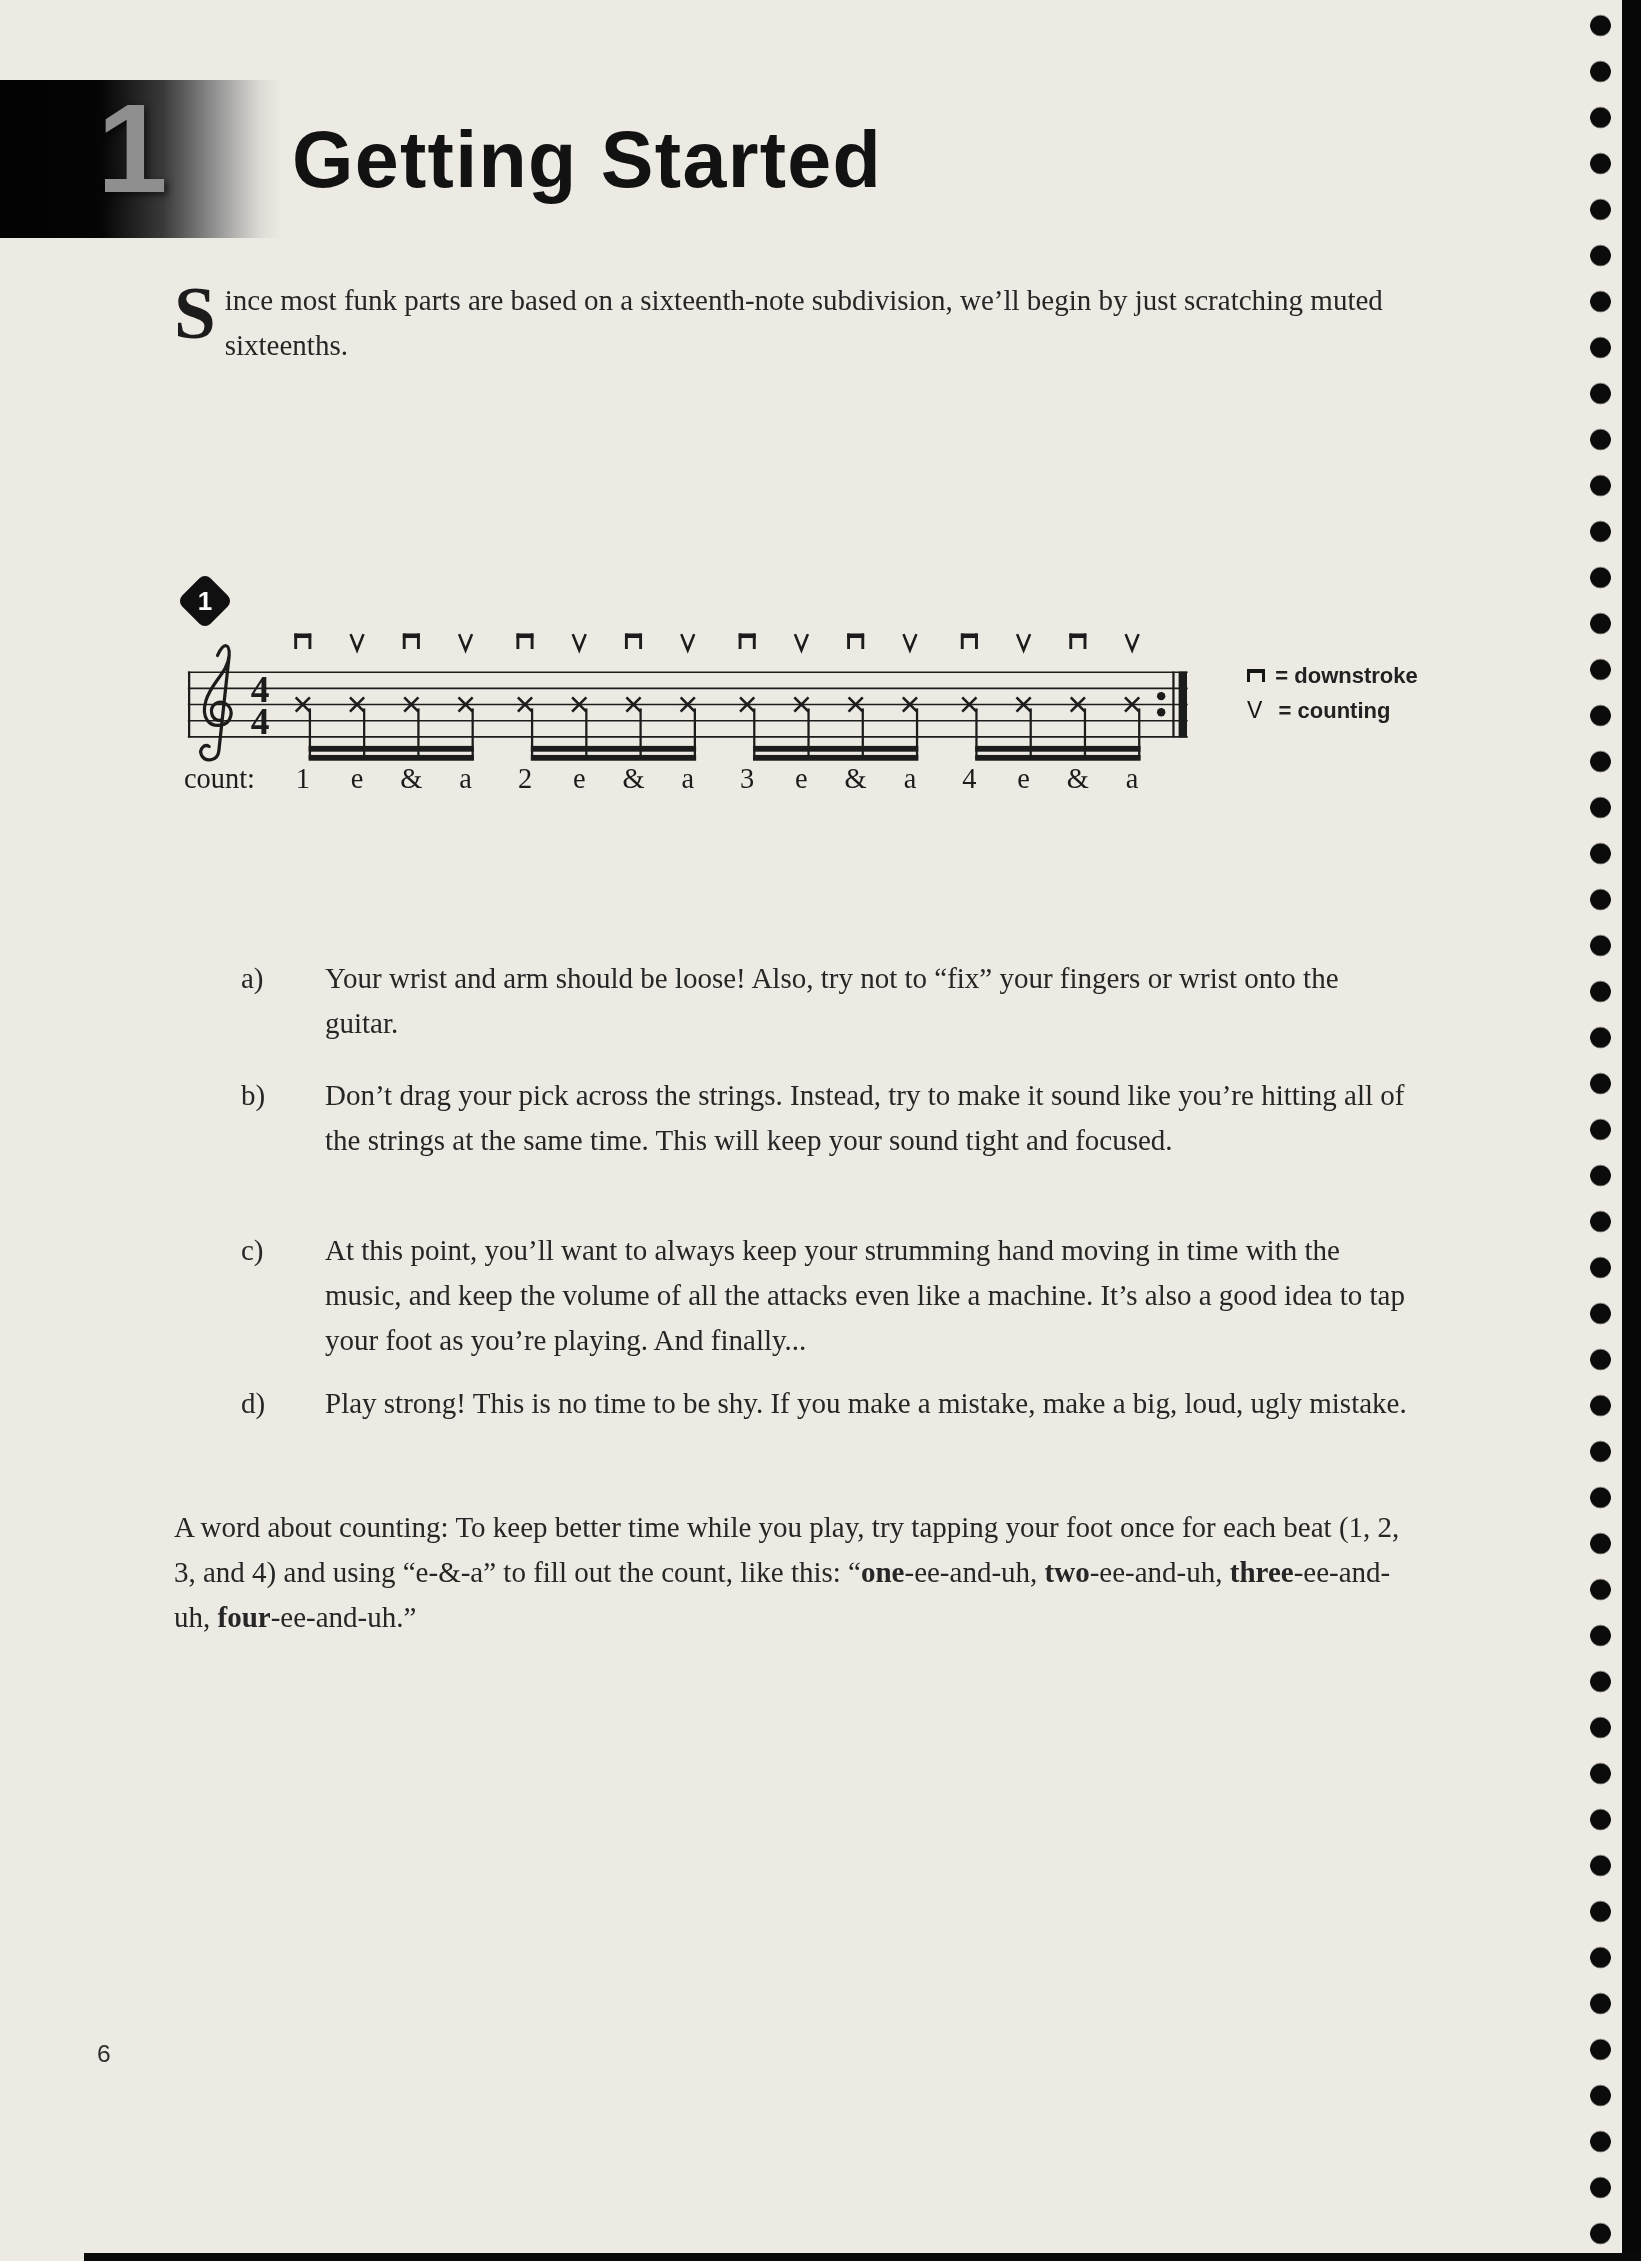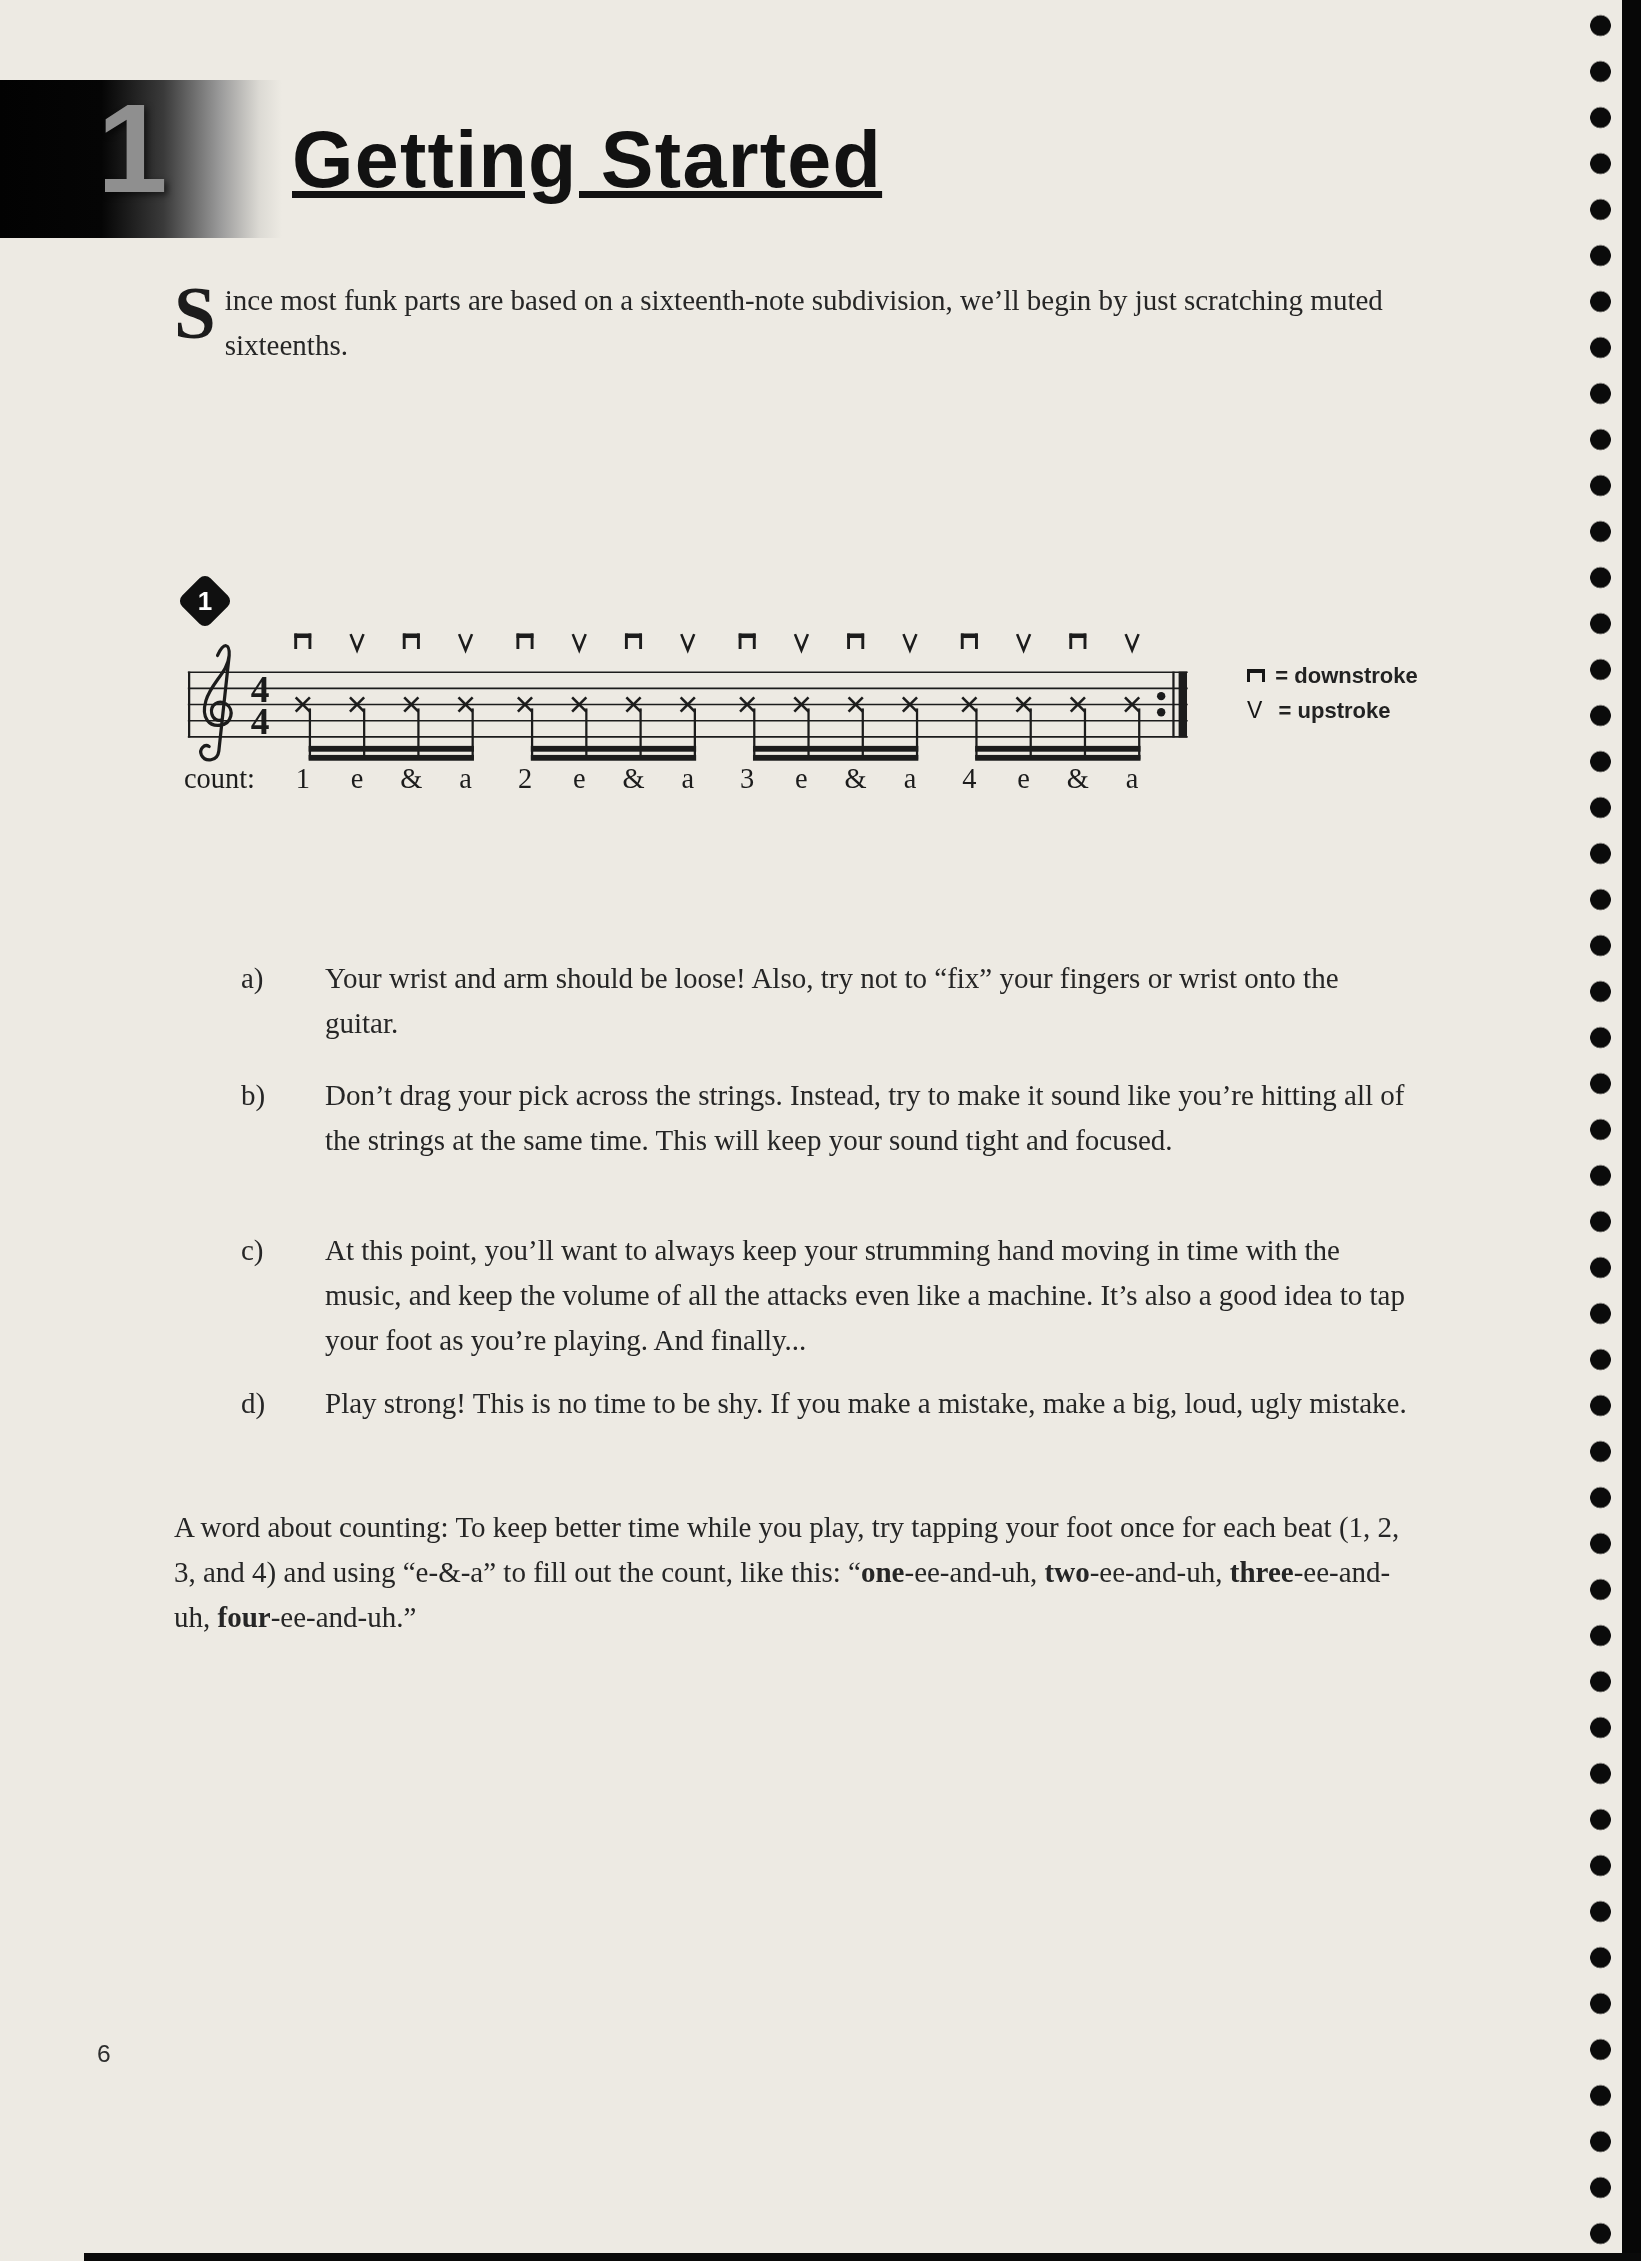--- a/index.html
+++ b/index.html
@@ -16,21 +16,21 @@
   }
   .chapter-num {
     position:absolute; left:97px; top:5.2px;
     font-family:"Liberation Sans", sans-serif; font-weight:900;
     font-size:127px; line-height:1; color:#8f8f8f;
     text-shadow:3.2px 2.6px 6.5px rgba(0,0,0,.55);
   }
   .page-title {
     position:absolute; left:292px; top:114px;
     font-family:"Liberation Sans", sans-serif; font-weight:900;
-    font-size:79px; letter-spacing:1.3px; color:#121212;text-decoration:underline;
+    font-size:79px; letter-spacing:1.3px; color:#121212;
   }
   
   .para { position:absolute; left:174px; width:1240px; font-size:29px; line-height:45px; }
   .dropcap {
     float:left; font-size:75px; line-height:59px; font-weight:bold;
     margin:5.2px 9px 0 0; color:#1c1c1c;
   }
   .rule { position:absolute; left:241px; width:1169px; font-size:29px; line-height:45px; }
   .rule-label { position:absolute; left:0; top:0; }
   .rule-text { margin-left:84px; }
@@ -227,21 +227,21 @@
       </g>
     </svg>
 
   <div class="legend">
     <div class="legend-row">
       <span class="down-sym"></span>
       <b>= downstroke</b>
     </div>
     <div class="legend-row">
       <span class="up-sym">V</span>
-      <b>= upstroke</b>
+      <b>= counting</b>
     </div>
   </div>
 
 
   <div class="rule" style="top:956px;">
     <span class="rule-label">a)</span>
     <div class="rule-text">Your wrist and arm should be loose! Also, try not to “fix” your fingers or wrist onto the guitar.</div>
   </div>
   <div class="rule" style="top:1073px;">
     <span class="rule-label">b)</span>

